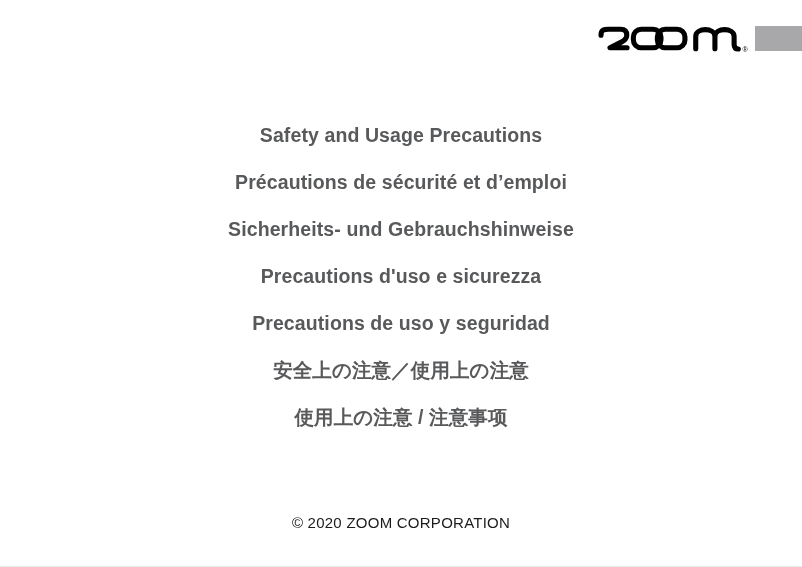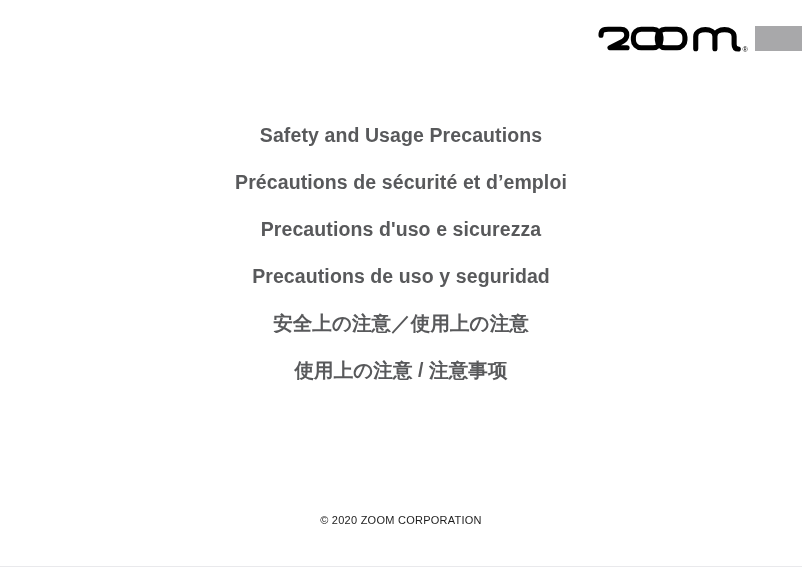--- a/index.html
+++ b/index.html
@@ -66,21 +66,21 @@
     letter-spacing: 0.1px;
     white-space: nowrap;
   }
   
   .copyright {
     position: absolute;
     top: 514px;
     left: 0;
     right: 0;
     text-align: center;
-    font-size: 11px;
+    font-size: 15px;
     letter-spacing: 0.25px;
     color: #1c1c1c;
     white-space: nowrap;
   }
 </style>
 </head>
 <body>
 
 <div class="page">
 
@@ -96,20 +96,21 @@
       <path class="stroke" d="M 326,79 L 326,38 C 326,8 390,8 390,38 L 390,79 M 390,38 C 390,8 454,8 454,38 L 454,64 C 454,75 460,80 468,80"></path>
 
       <text class="rmark" x="482" y="89">®</text>
     </svg>
     <div class="swatch"></div>
   </div>
 
   <div class="titles">
     <div class="title-line">Safety and Usage Precautions</div>
     <div class="title-line">Précautions de sécurité et d’emploi</div>
+    <div class="title-line">Sicherheits- und Gebrauchshinweise</div>
     <div class="title-line">Precautions d'uso e sicurezza</div>
     <div class="title-line">Precautions de uso y seguridad</div>
     <div class="title-line">安全上の注意／使用上の注意</div>
     <div class="title-line">使用上の注意 / 注意事项</div>
   </div>
 
   <div class="copyright">© 2020 ZOOM CORPORATION</div>
 
 </div>
 

